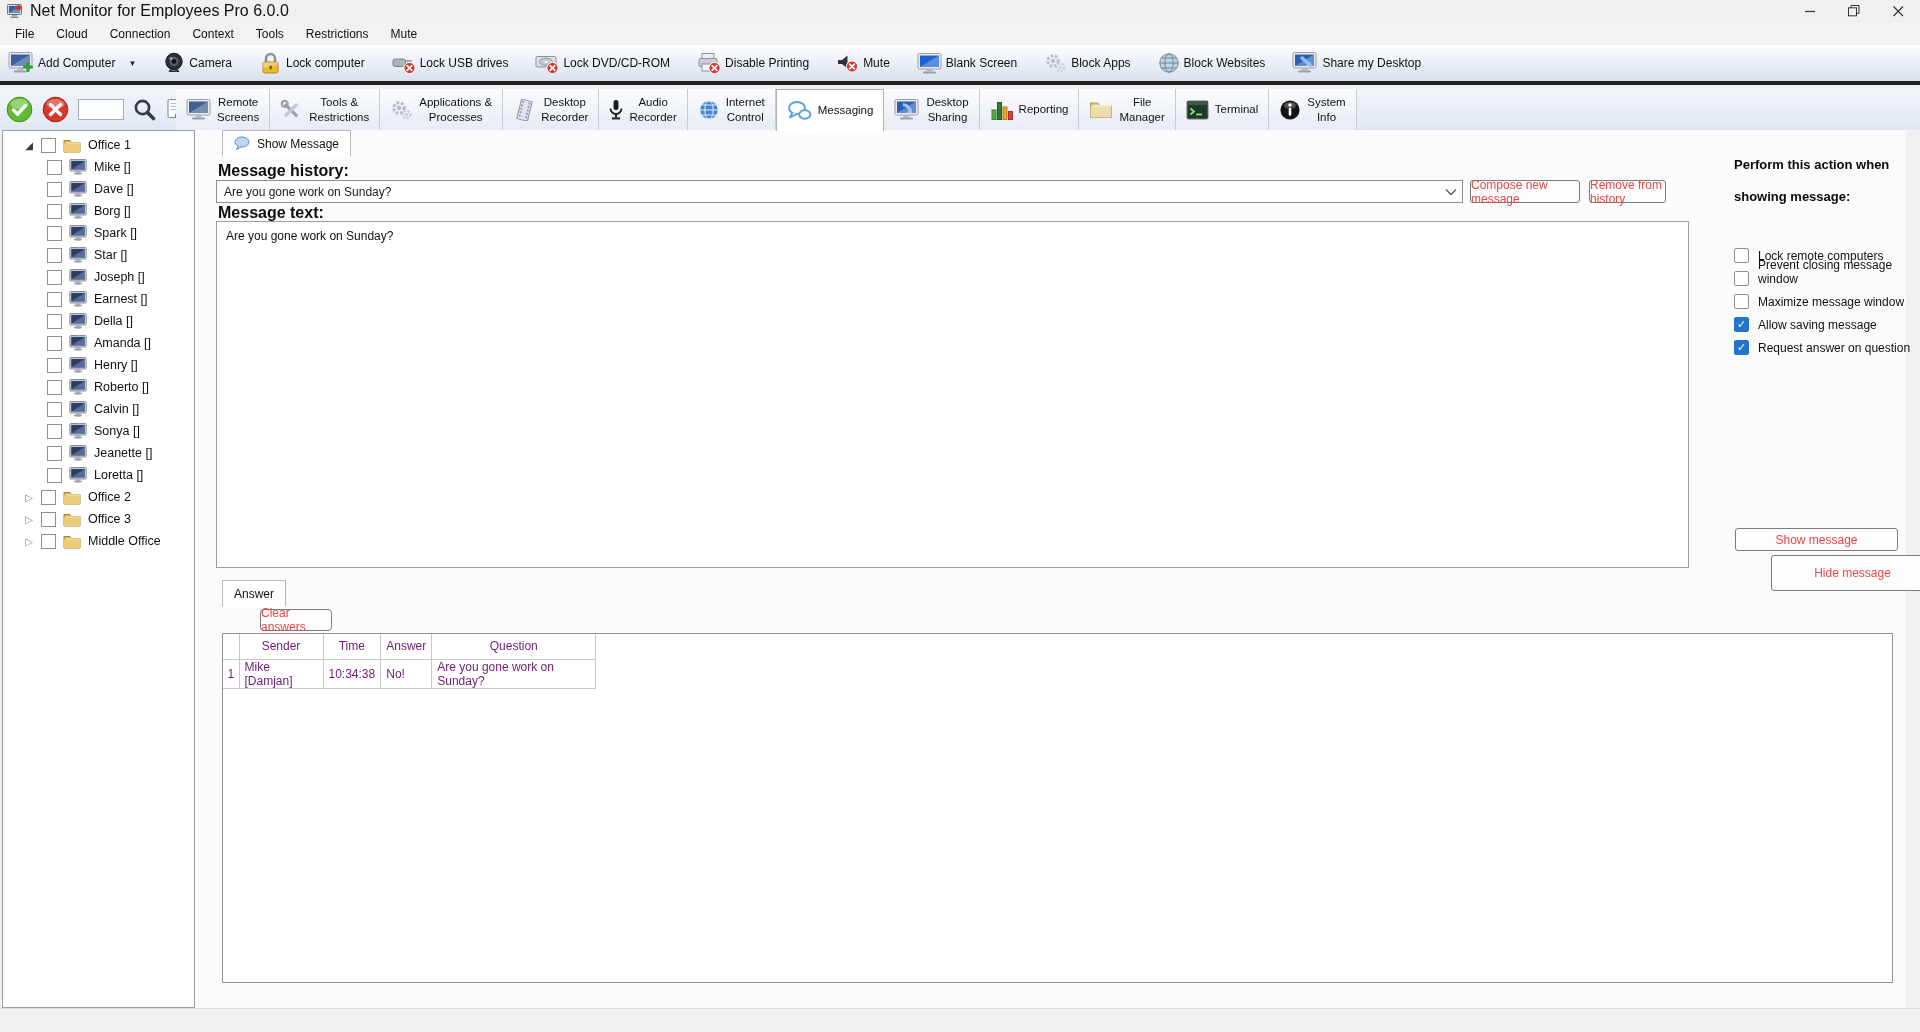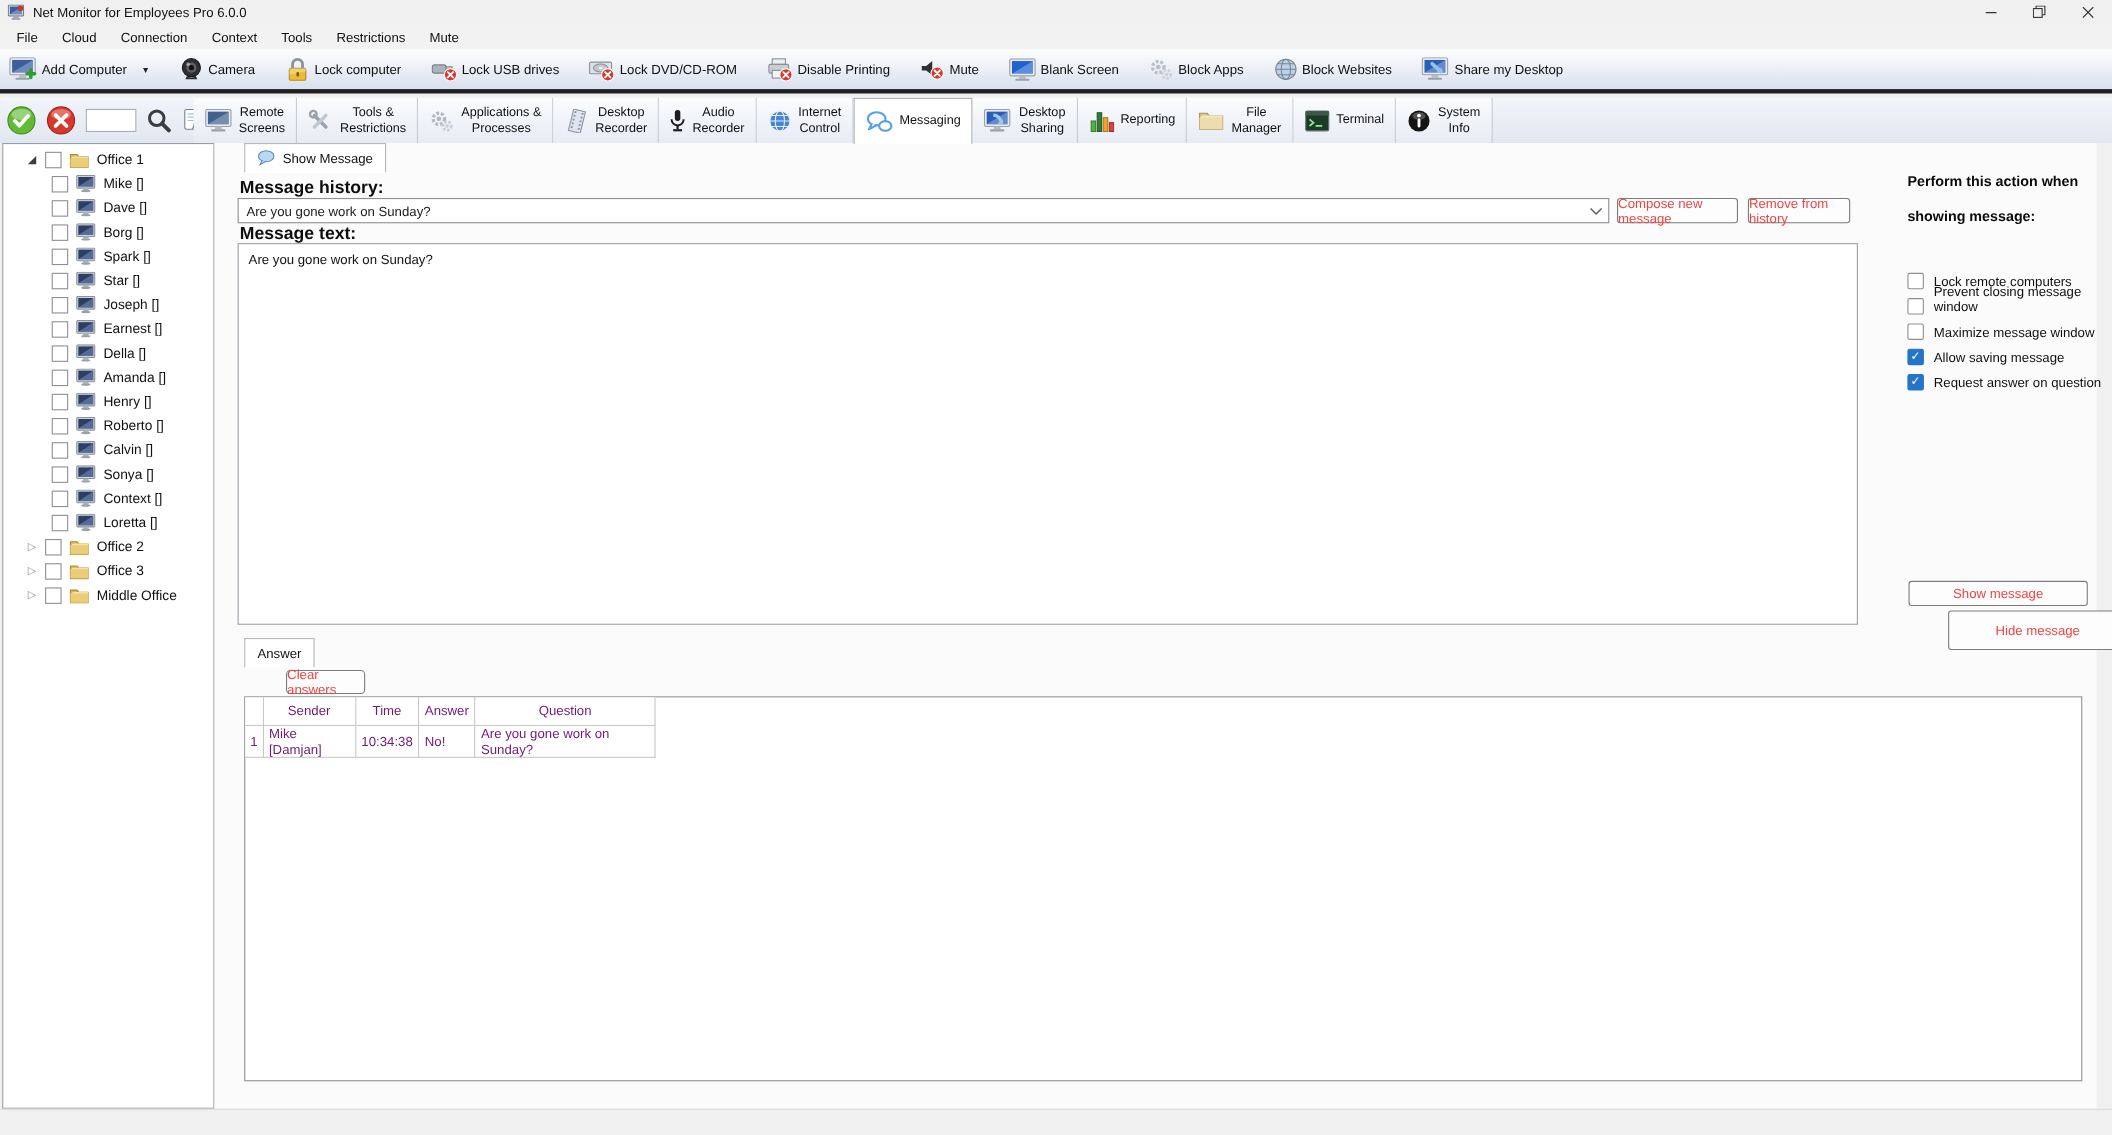--- a/index.html
+++ b/index.html
@@ -3,21 +3,21 @@
 <meta charset="utf-8">
 <style>
   * { margin:0; padding:0; box-sizing:border-box; }
   html,body { width:1920px; height:1032px; overflow:hidden; }
   body { font-family:"Liberation Sans", sans-serif; background:#f0f0f0; color:#1a1a1a; }
   #app { position:relative; width:1920px; height:1032px; background:#f0f0f0; }
 
   
   .titlebar { position:absolute; left:0; top:0; width:1920px; height:22px; background:#f0f0f0; display:flex; align-items:center; }
   .titlebar .app-ico { margin-left:7px; display:flex; align-items:center; }
-  .titlebar .title { margin-left:8px; font-size:12px; color:#111; }
+  .titlebar .title { margin-left:8px; font-size:16px; color:#111; }
   .win-controls { position:absolute; right:0; top:0; height:22px; display:flex; }
   .win-btn { width:44px; height:22px; display:flex; align-items:center; justify-content:center; }
 
   
   .menubar { position:absolute; left:0; top:22px; width:1920px; height:23px; background:#f2f2f2; display:flex; align-items:center; padding-left:4px; }
   .menu-item { font-size:12px; padding:3px 11px; color:#111; cursor:default; }
 
   
   .toolbar1 { position:absolute; left:0; top:45px; width:1920px; height:40px;
     background:linear-gradient(#fefeff, #e9edf5 55%, #d9e1ef); border-bottom:4px solid #1f1f1f;
@@ -62,21 +62,21 @@
   .history-label { left:23px; top:32px; }
   .text-label { left:23px; top:74px; }
 
   .history-combo { position:absolute; left:21px; top:50px; width:1247px; height:23px; background:#fff; border:1px solid #8a8f96; display:flex; align-items:center; font-size:12px; }
   .history-combo .combo-text { padding-left:7px; flex:1; }
   .history-combo .combo-arrow { width:22px; display:flex; justify-content:center; color:#555; }
 
   .btn { position:absolute; background:#fdfdfd; border:1px solid #7c7c7c; border-radius:3px; font-size:12px; color:#ef4444;
     display:flex; align-items:center; justify-content:center; cursor:default; font-family:"Liberation Sans", sans-serif; }
   .compose-btn { left:1275px; top:50px; width:110px; height:23px; }
-  .remove-btn { left:1394px; top:50px; width:93px; height:23px; }
+  .remove-btn { left:1394px; top:50px; width:77px; height:23px; }
   .show-btn { left:1540px; top:398px; width:163px; height:23px; }
   .hide-btn { left:1540px; top:425px; width:163px; height:36px;margin-left:36px; }
   .clear-btn { left:27px; top:479px; width:72px; height:22px; border-radius:4px;margin-left:38px; }
 
   .message-text { position:absolute; left:21px; top:91px; width:1473px; height:347px; background:#fff; border:1px solid #9aa0a6; font-size:12px; padding:7px 9px; color:#111; }
 
   .options-title { position:absolute; left:1539px; font-size:13px; font-weight:700; color:#0a0a0a; }
   .ot1 { top:27px; } .ot2 { top:59px; }
   .opt-rows { position:absolute; left:1539px; top:110px; width:180px; }
   .opt-row { display:flex; align-items:flex-end; gap:9px; height:23px; font-size:12px; color:#101010; cursor:default; }
@@ -652,21 +652,21 @@
         <span class="tw tree-check"></span>
         <span class="tw tree-ico">
           <svg width="18" height="16" viewBox="0 0 18 16">
             <rect x="0.8" y="0.5" width="16.4" height="11.5" rx="1" fill="#d2d7de" stroke="#8a919c"></rect>
             <rect x="2.2" y="1.9" width="13.6" height="8.7" fill="#2c3f63"></rect>
             <polygon points="2.2,10.6 15.8,1.9 15.8,10.6" fill="rgba(122,146,196,0.55)"></polygon>
             <rect x="6.5" y="12" width="5" height="1.8" fill="#aeb3bb"></rect>
             <ellipse cx="9" cy="14.6" rx="4.2" ry="1.1" fill="#9aa0a9"></ellipse>
           </svg>
         </span>
-        <span class="tree-label">Context []</span>
+        <span class="tree-label">Jeanette []</span>
       </div>
       <div class="tree-row child">
         <span class="tw tree-check"></span>
         <span class="tw tree-ico">
           <svg width="18" height="16" viewBox="0 0 18 16">
             <rect x="0.8" y="0.5" width="16.4" height="11.5" rx="1" fill="#d2d7de" stroke="#8a919c"></rect>
             <rect x="2.2" y="1.9" width="13.6" height="8.7" fill="#2c3f63"></rect>
             <polygon points="2.2,10.6 15.8,1.9 15.8,10.6" fill="rgba(122,146,196,0.55)"></polygon>
             <rect x="6.5" y="12" width="5" height="1.8" fill="#aeb3bb"></rect>
             <ellipse cx="9" cy="14.6" rx="4.2" ry="1.1" fill="#9aa0a9"></ellipse>

